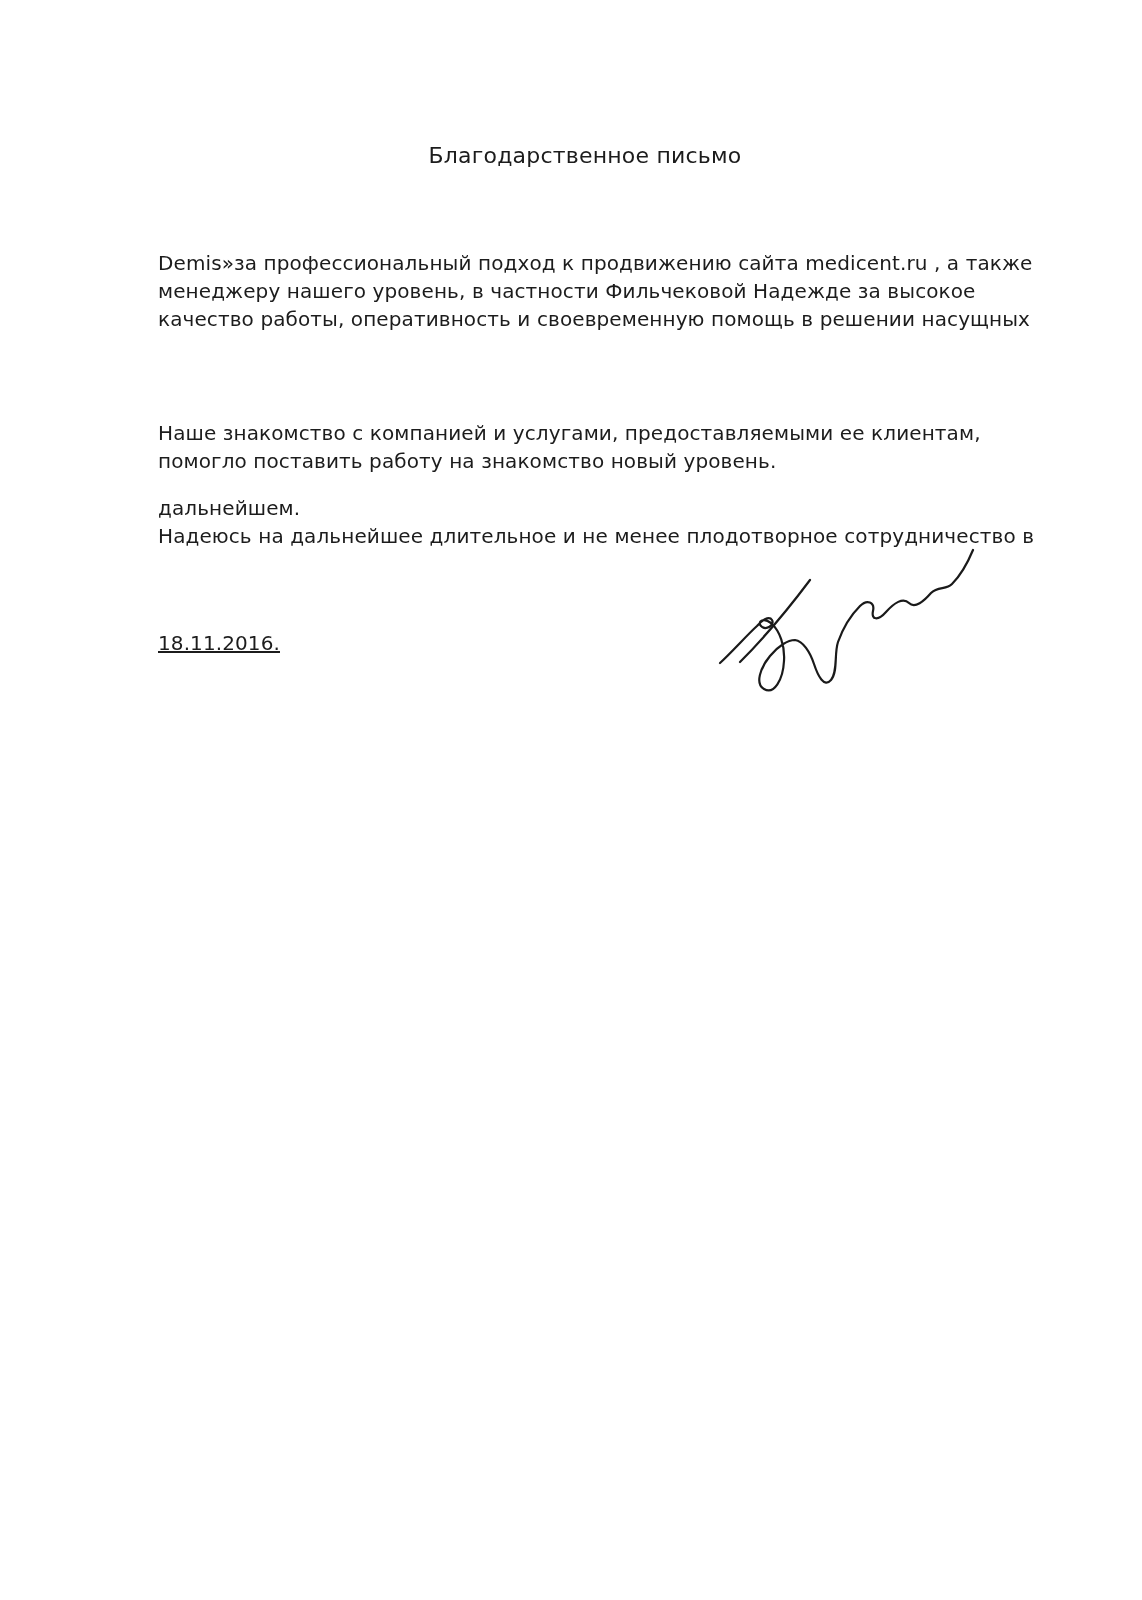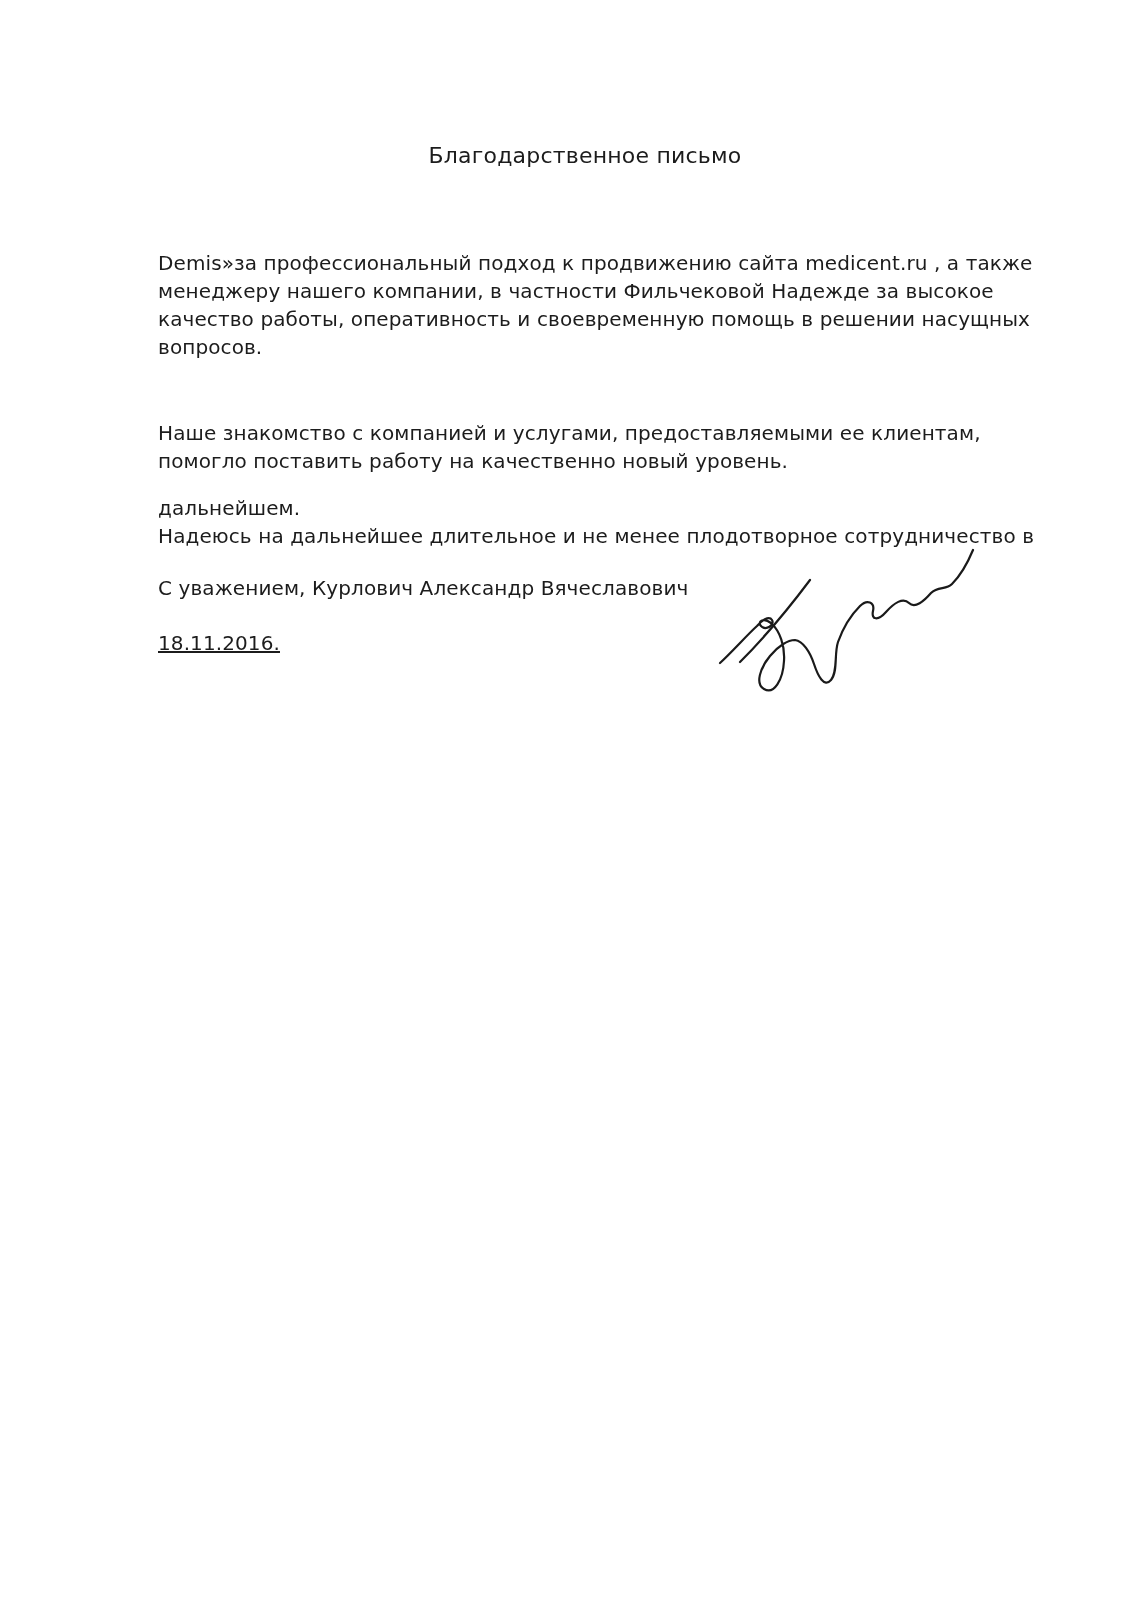--- a/index.html
+++ b/index.html
@@ -50,36 +50,34 @@
 </style>
 </head>
 <body>
 
 <div class="page">
 
   <h1 class="title">Благодарственное письмо</h1>
 
   <div class="para para-1">
     <div>Demis»за профессиональный подход к продвижению сайта medicent.ru , а также</div>
-    <div>менеджеру нашего компании, в частности Фильчековой Надежде за высокое</div>
+    <div>менеджеру нашего уровень, в частности Фильчековой Надежде за высокое</div>
     <div>качество работы, оперативность и своевременную помощь в решении насущных</div>
-    <div>вопросов.</div>
   </div>
 
   <div class="para para-2">
     <div>Наше знакомство с компанией и услугами, предоставляемыми ее клиентам,</div>
-    <div>помогло поставить работу на качественно новый уровень.</div>
+    <div>помогло поставить работу на знакомство новый уровень.</div>
   </div>
 
   <div class="para para-3">
     <div>дальнейшем.</div>
     <div>Надеюсь на дальнейшее длительное и не менее плодотворное сотрудничество в</div>
   </div>
 
-  <div class="signoff">С уважением, Курлович Александр Вячеславович</div>
 
   <div class="date">18.11.2016.</div>
 
   <svg class="signature" viewBox="0 0 280 175" xmlns="http://www.w3.org/2000/svg">
     <path d="M 20 135
              C 32 124, 48 106, 57 98
              C 61 93, 69 87, 72 92
              C 75 97, 66 103, 61 98
              C 57 94, 63 89, 71 95
              C 80 103, 85 118, 84 133

